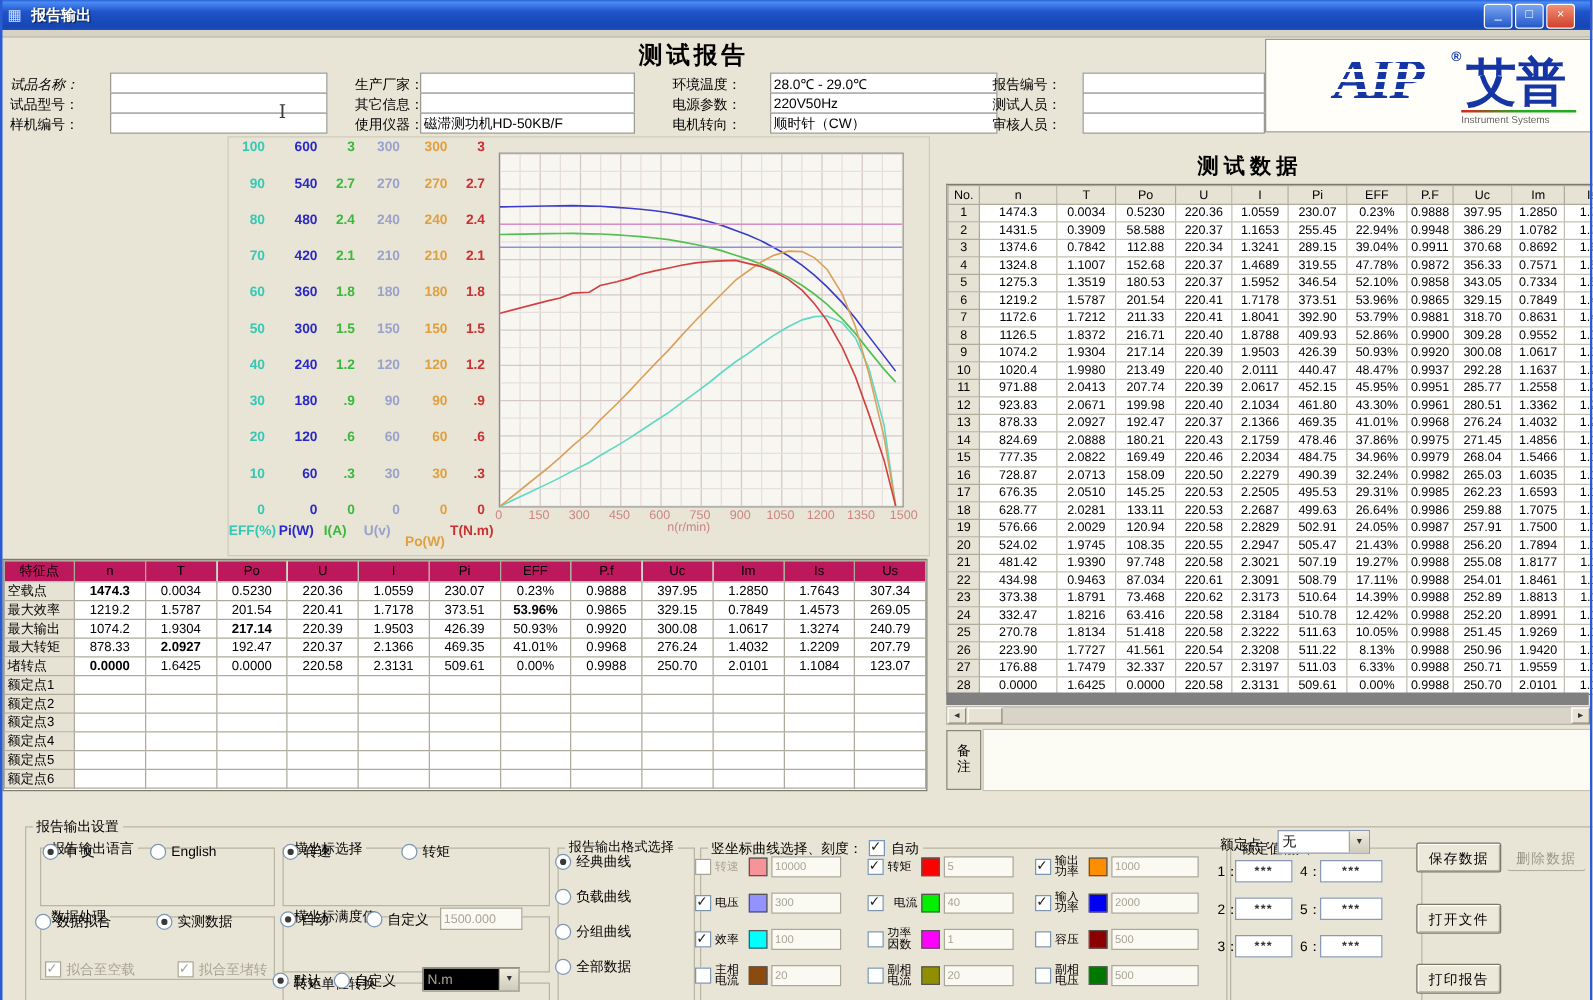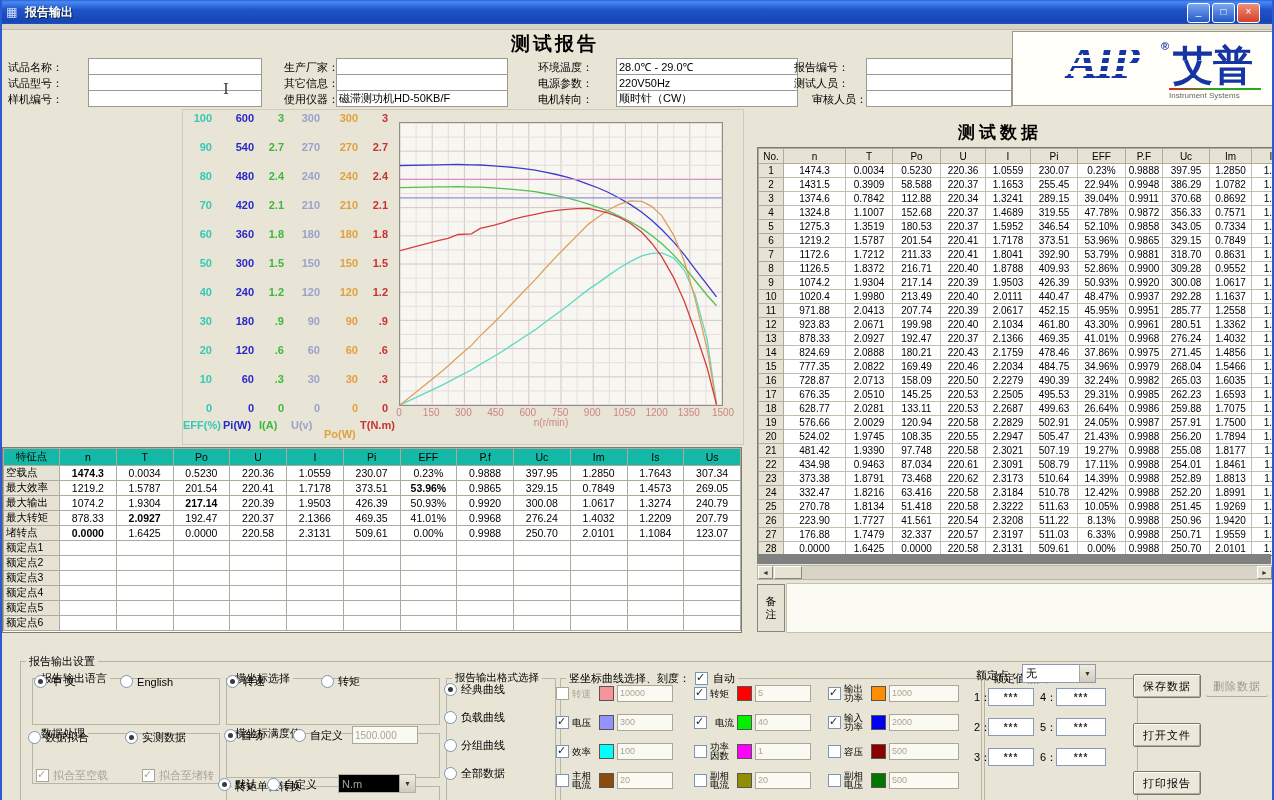--- a/index.html
+++ b/index.html
@@ -40,21 +40,21 @@
     border:1px solid #cfccbc;background:#e9e5d6}
   .ax-num{position:absolute;text-align:right;font-size:11px;font-weight:bold}
   .x-tick{position:absolute;width:30px;text-align:center;font-size:10px;color:#cc8484}
   .x-label{position:absolute;font-size:10px;color:#cc8484}
   .leg-item{position:absolute;font-size:11px;font-weight:bold;white-space:nowrap}
   
   .tbl-box{position:absolute;border:1px solid #7b7b6f;background:#fff;overflow:hidden}
   table{border-collapse:collapse;table-layout:fixed}
   td,th{border:1px solid #aeab9d;padding:0;text-align:center;overflow:hidden;white-space:nowrap;font-weight:normal}
   .ft td,.ft th{font-size:10.5px;height:14px}
-  .ft th{height:16px;background:#14b8a6}
+  .ft th{height:16px;background:#be185d}
   .ft td.rowlab{background:#e6e3d4;text-align:left;padding-left:2px}
   .ft td.b{font-weight:bold}
   .dt td,.dt th{font-size:10px;height:13px;border-color:#c2bfb2}
   .dt th{height:14px;background:#e6e3d4;border-color:#aeab9d}
   .dt td.no{background:#e6e3d4;border-color:#aeab9d}
   .data-title{position:absolute;left:880px;top:121px;width:240px;text-align:center;
     font-size:17px;font-weight:bold;letter-spacing:4px}
   .gray-fill{position:absolute;left:757px;top:554px;width:514px;height:10px;background:#808080}
   .hscroll{position:absolute;left:757px;top:565px;width:514px;height:13px;background:#d8d4c8;
     border:1px solid #b8b4a8;display:flex;align-items:center}
@@ -118,21 +118,21 @@
   <span class="win-btns">
     <span class="win-btn">_</span>
     <span class="win-btn">□</span>
     <span class="win-btn close">×</span>
   </span>
 </div>
 <div class="frame-strip"></div>
 
 <div class="report-title">测试报告</div>
 <div id="header-form">
-    <div class="frm-lbl" style="left: 8px; top: 60px;">试品名称：</div>
+    <div class="frm-lbl" style="left: 8px; top: 60px; font-style: italic;">试品名称：</div>
     <input class="frm-inp" style="left: 88px; top: 58px; width: 168px;">
     <div class="frm-lbl" style="left: 8px; top: 76px;">试品型号：</div>
     <input class="frm-inp" style="left: 88px; top: 74px; width: 168px;">
     <div class="frm-lbl" style="left: 8px; top: 92px;">样机编号：</div>
     <input class="frm-inp" style="left: 88px; top: 90px; width: 168px;">
     <div class="frm-lbl" style="left: 284px; top: 60px;">生产厂家：</div>
     <input class="frm-inp" style="left: 336px; top: 58px; width: 166px;">
     <div class="frm-lbl" style="left: 284px; top: 76px;">其它信息：</div>
     <input class="frm-inp" style="left: 336px; top: 74px; width: 166px;">
     <div class="frm-lbl" style="left: 284px; top: 92px;">使用仪器：</div>
@@ -140,21 +140,21 @@
     <div class="frm-lbl" style="left: 538px; top: 60px;">环境温度：</div>
     <input class="frm-inp" value="28.0℃ - 29.0℃" style="left: 616px; top: 58px; width: 176px;">
     <div class="frm-lbl" style="left: 538px; top: 76px;">电源参数：</div>
     <input class="frm-inp" value="220V50Hz" style="left: 616px; top: 74px; width: 176px;">
     <div class="frm-lbl" style="left: 538px; top: 92px;">电机转向：</div>
     <input class="frm-inp" value="顺时针（CW）" style="left: 616px; top: 90px; width: 176px;">
     <div class="frm-lbl" style="left: 794px; top: 60px;">报告编号：</div>
     <input class="frm-inp" style="left: 866px; top: 58px; width: 140px;">
     <div class="frm-lbl" style="left: 794px; top: 76px;">测试人员：</div>
     <input class="frm-inp" style="left: 866px; top: 74px; width: 140px;">
-    <div class="frm-lbl" style="left: 812px; top: 92px; text-align: right;">审核人员：</div>
+    <div class="frm-lbl" style="left: 794px; top: 92px; text-align: right;">审核人员：</div>
     <input class="frm-inp" style="left: 866px; top: 90px; width: 140px;">
   </div>
 <span class="ibeam">I</span>
 
 <div class="logo-box">
   <span class="logo-aip">AIP</span>
   <span class="logo-reg">®</span>
   <span class="logo-cn">艾普</span>
   <span class="logo-line"></span>
   <span class="logo-sub">Instrument Systems</span>

